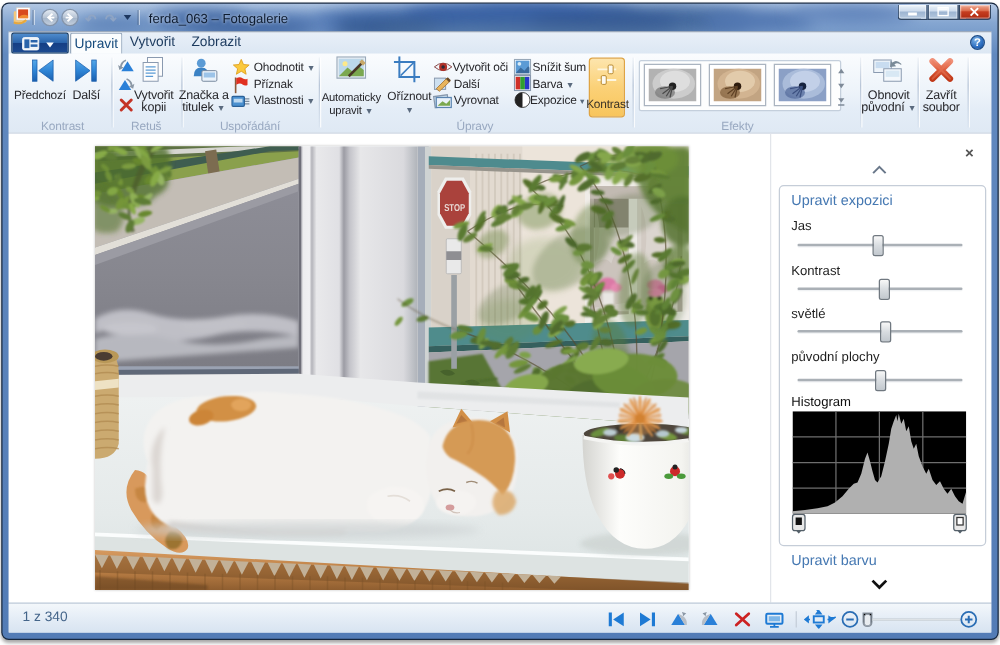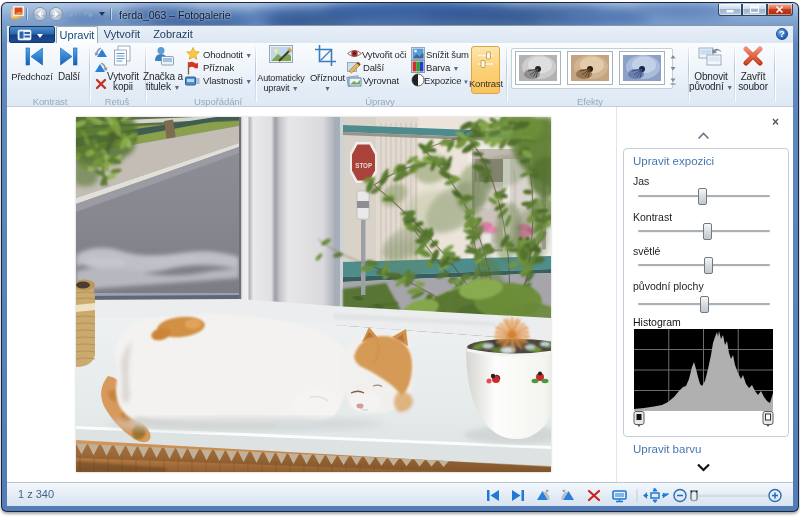--- a/index.html
+++ b/index.html
@@ -183,21 +183,21 @@
 
 <div class="abs" style="left:152px;top:45px">
       <svg width="23" height="23">
         <circle cx="9" cy="5.5" r="3.5" fill="#5b9bd5"></circle>
         <path d="M3 16 q0 -7 6 -7 q6 0 6 7 Z" fill="#3b82c4"></path>
         <rect x="9.5" y="11.5" width="12" height="8.5" rx="1" fill="#eaf2fa" stroke="#7a8ba0" stroke-width=".8"></rect>
         <rect x="11" y="13" width="9" height="4" fill="#9cc3e8"></rect>
       </svg>
     </div>
 <div class="abs btxt" style="left:139px;top:72px;width:48px">Značka a<br>titulek <span class="arr">▼</span></div>
-<div class="abs glabel" style="left:186px;width:64px">Uspořádání</div>
+<div class="abs glabel" style="left:168px;width:64px">Uspořádání</div>
 <div class="abs" style="left:186px;top:47px">
       <svg width="14" height="13">
         <path d="M7 0.5 L8.8 4.6 L13.3 5 L9.9 8 L10.9 12.4 L7 10 L3.1 12.4 L4.1 8 L0.7 5 L5.2 4.6 Z" fill="#fbc93d" stroke="#de9f1f" stroke-width=".7"></path>
       </svg>
     </div>
 <div class="abs stxt" style="left:203px;top:49px;font-size:9.5px">Ohodnotit <span class="arr">▼</span></div>
 <div class="abs" style="left:187px;top:61px">
       <svg width="12" height="14">
         <path d="M1.5 1 L1.5 13.5" stroke="#8a5a3a" stroke-width="1.3"></path>
         <path d="M2 1.5 Q5 0 7 1.5 Q9 3 11 2 L11 7 Q9 8 7 6.5 Q5 5 2 6.8 Z" fill="#e03020"></path>

